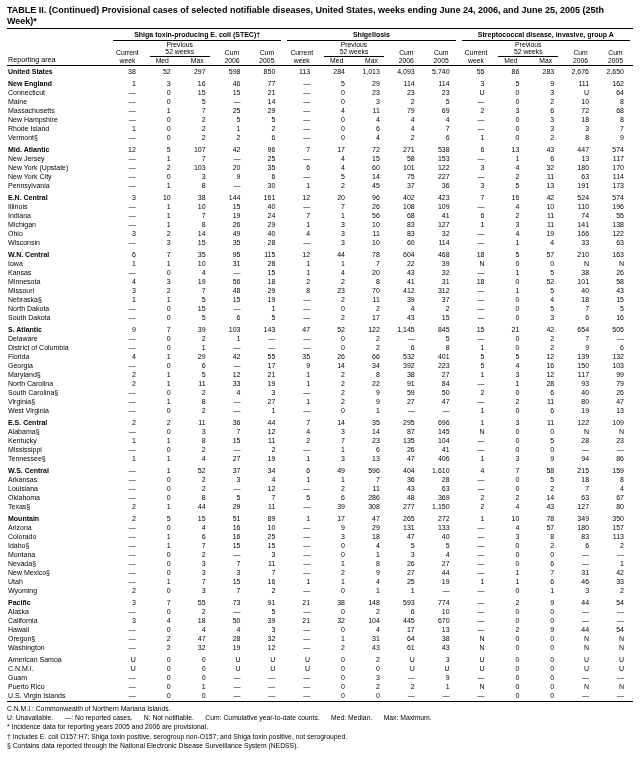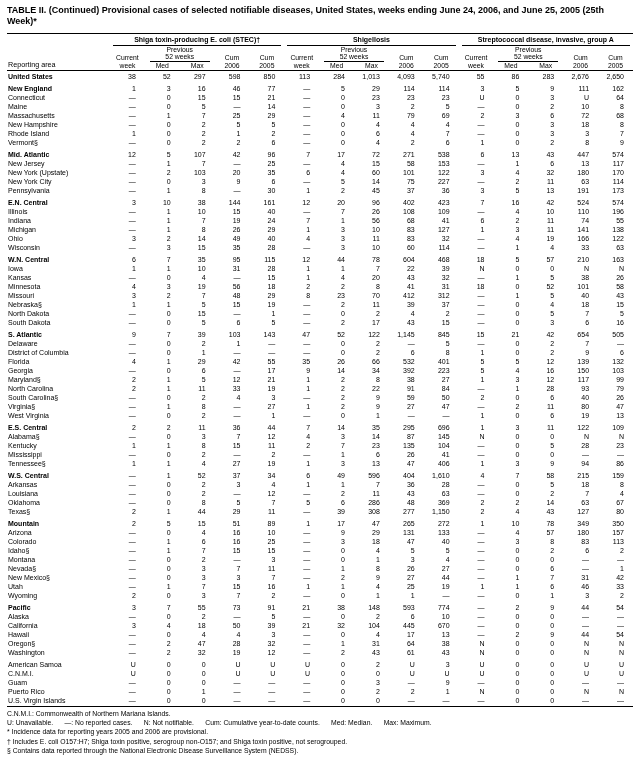--- a/index.html
+++ b/index.html
@@ -2,21 +2,21 @@
 <html><head>
 <meta charset="utf-8">
 <style>
   * { box-sizing: border-box; margin: 0; padding: 0; }
   html, body { background: #ffffff; }
   body {
     width: 640px; height: 758px; overflow: hidden;
     font-family: "Liberation Sans", sans-serif;
     color: #000; padding: 5px 7px 0 7px;
   }
-  .title { font-size: 9px; font-weight: bold; line-height: 1.25; margin-bottom: 5px; }
+  .title { font-size: 9px; font-weight: bold; line-height: 1.25; }
   table { width: 100%; border-collapse: collapse; table-layout: fixed; }
   col.c-area { width: 103px; }
   th { font-weight: normal; font-size: 6.8px; line-height: 1.15; vertical-align: bottom; text-align: center; padding: 0; margin-left: 31px; }
   thead tr:first-child th { border-top: 1.5px solid #000; }
   .group-head { padding-top: 2px; }
   .group-head .rule { border-bottom: 1px solid #000; margin: 0 3px; padding-bottom: 1px; font-weight: bold; font-size: 7px; white-space: nowrap; overflow: hidden; }
   .prev-head .rule { border-bottom: 1px solid #000; margin: 0 5px; }
   .area-head { text-align: left; font-size: 7.2px; padding-bottom: 1px; padding-left: 1px; }
   td { font-size: 7px; line-height: 9px; padding: 0; }
   td.area { text-align: left; padding-left: 1px; white-space: nowrap; overflow: hidden; }

